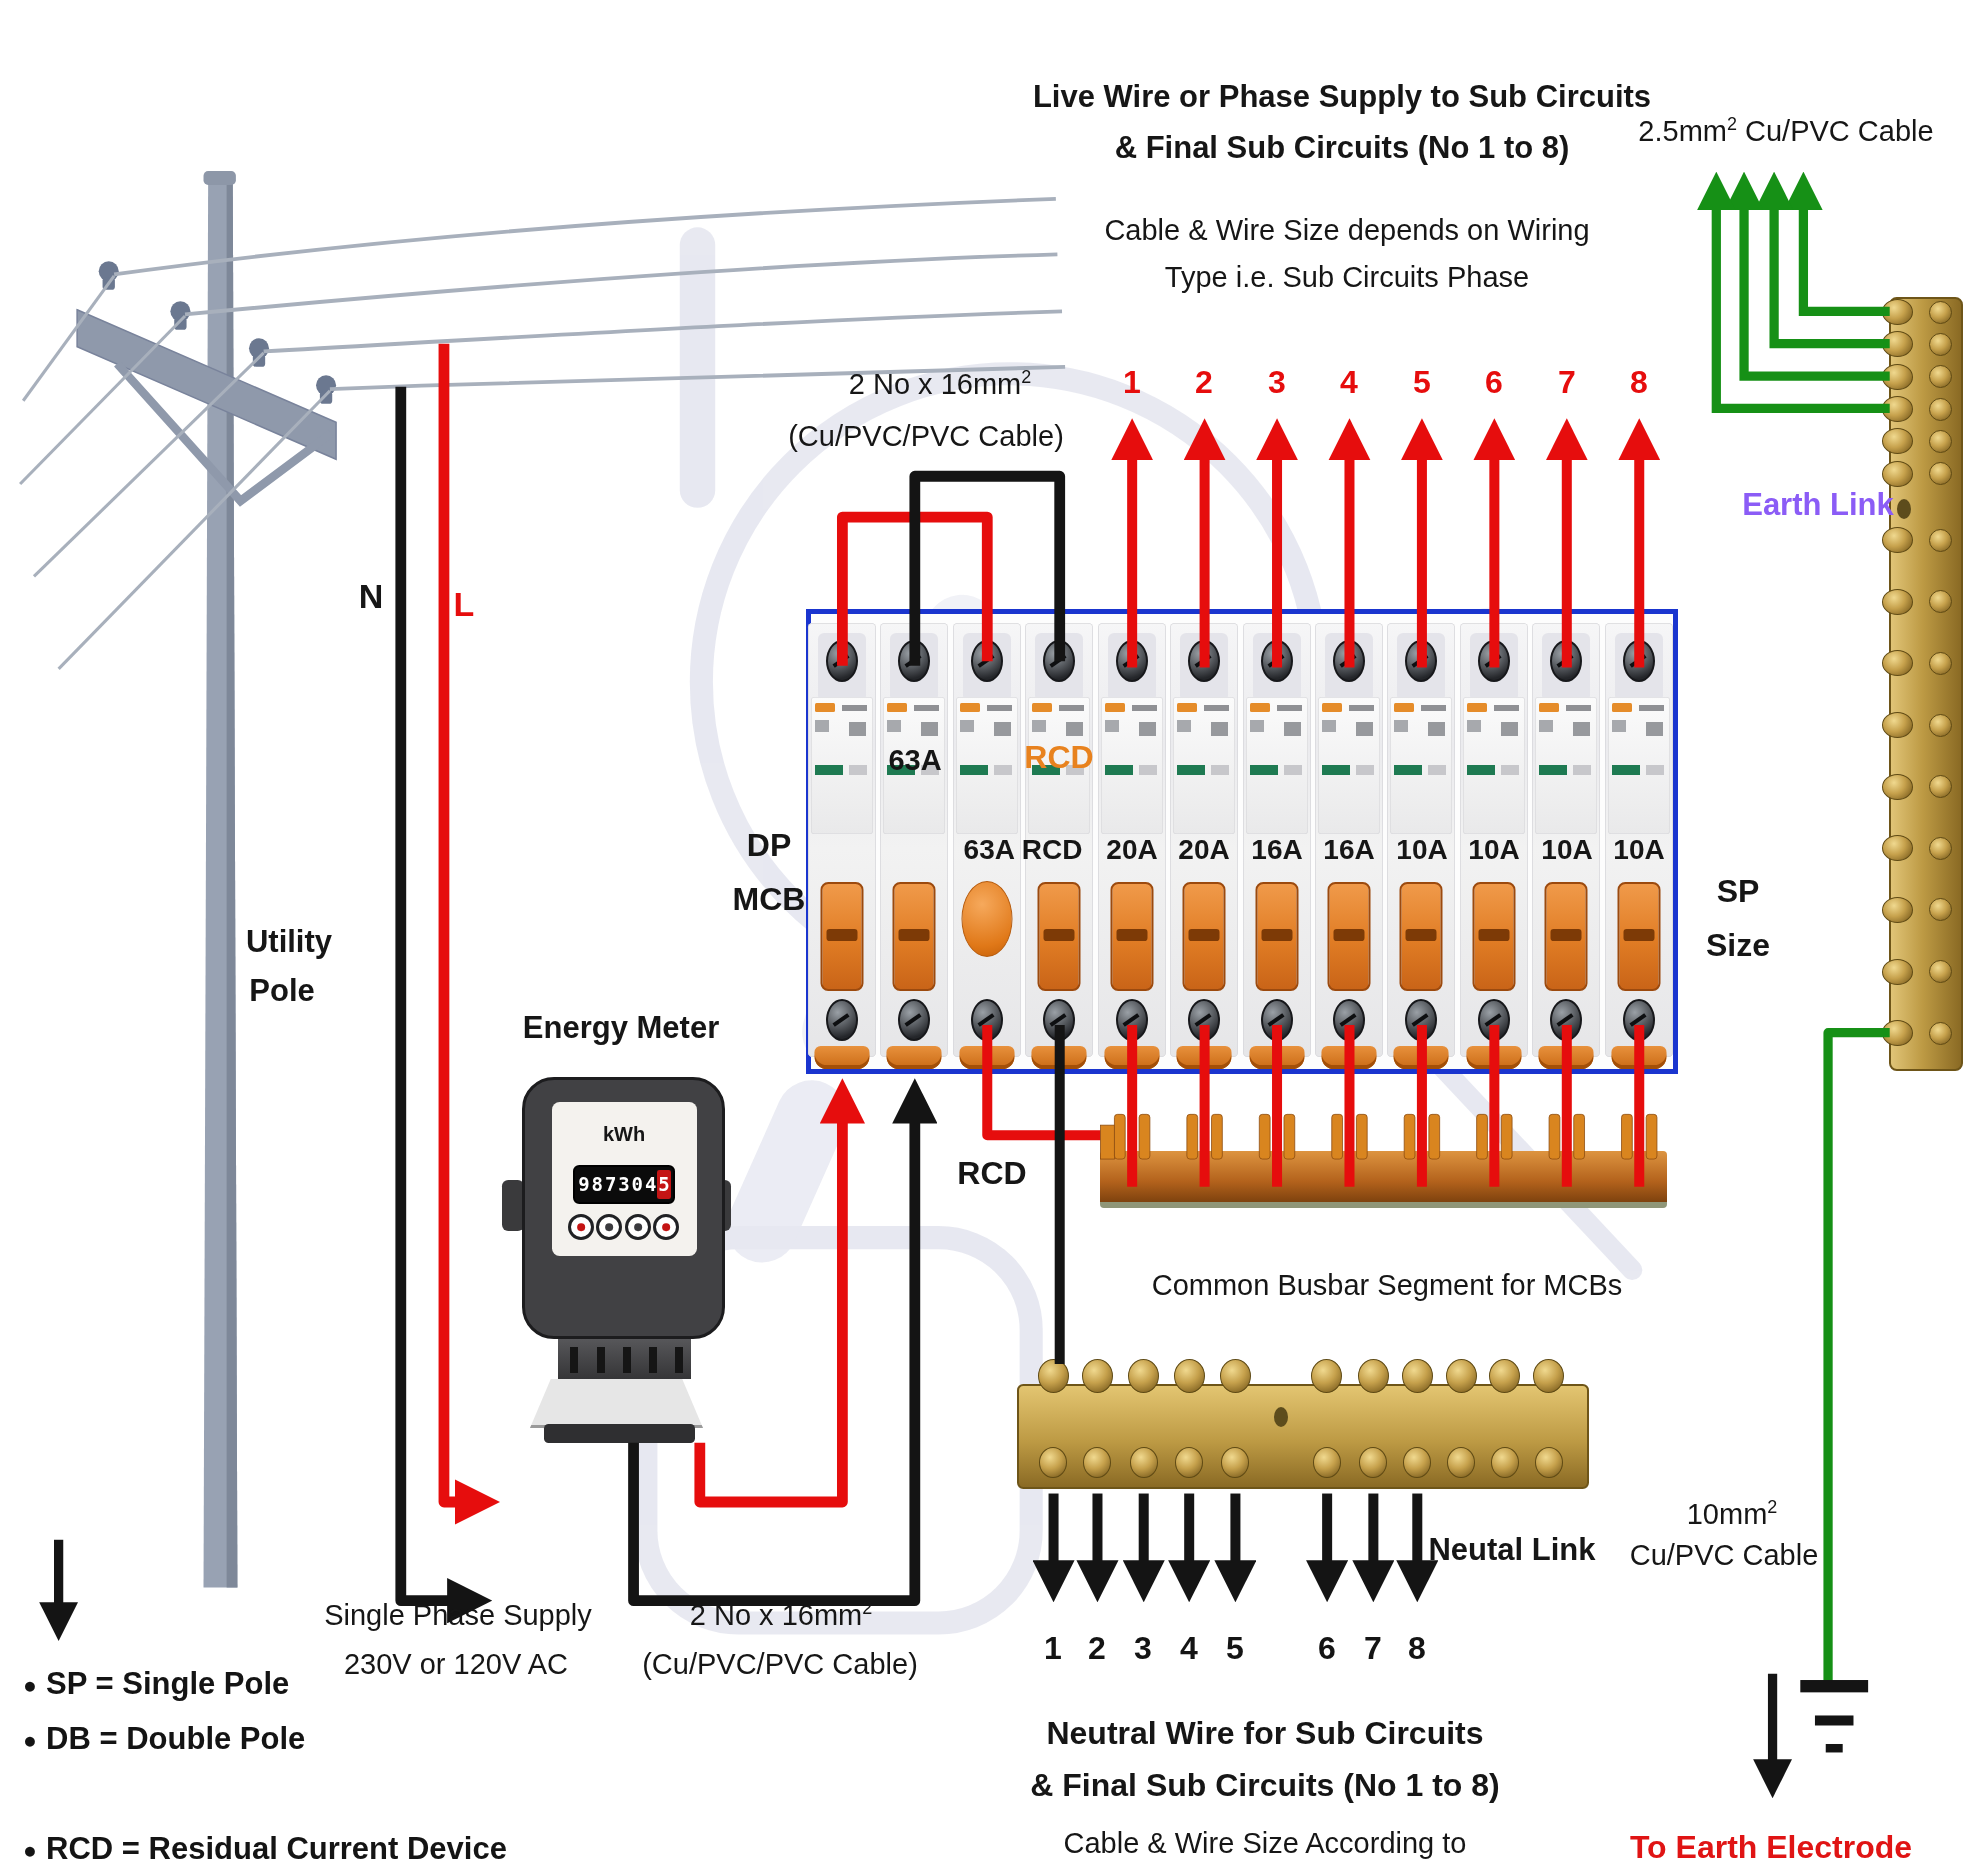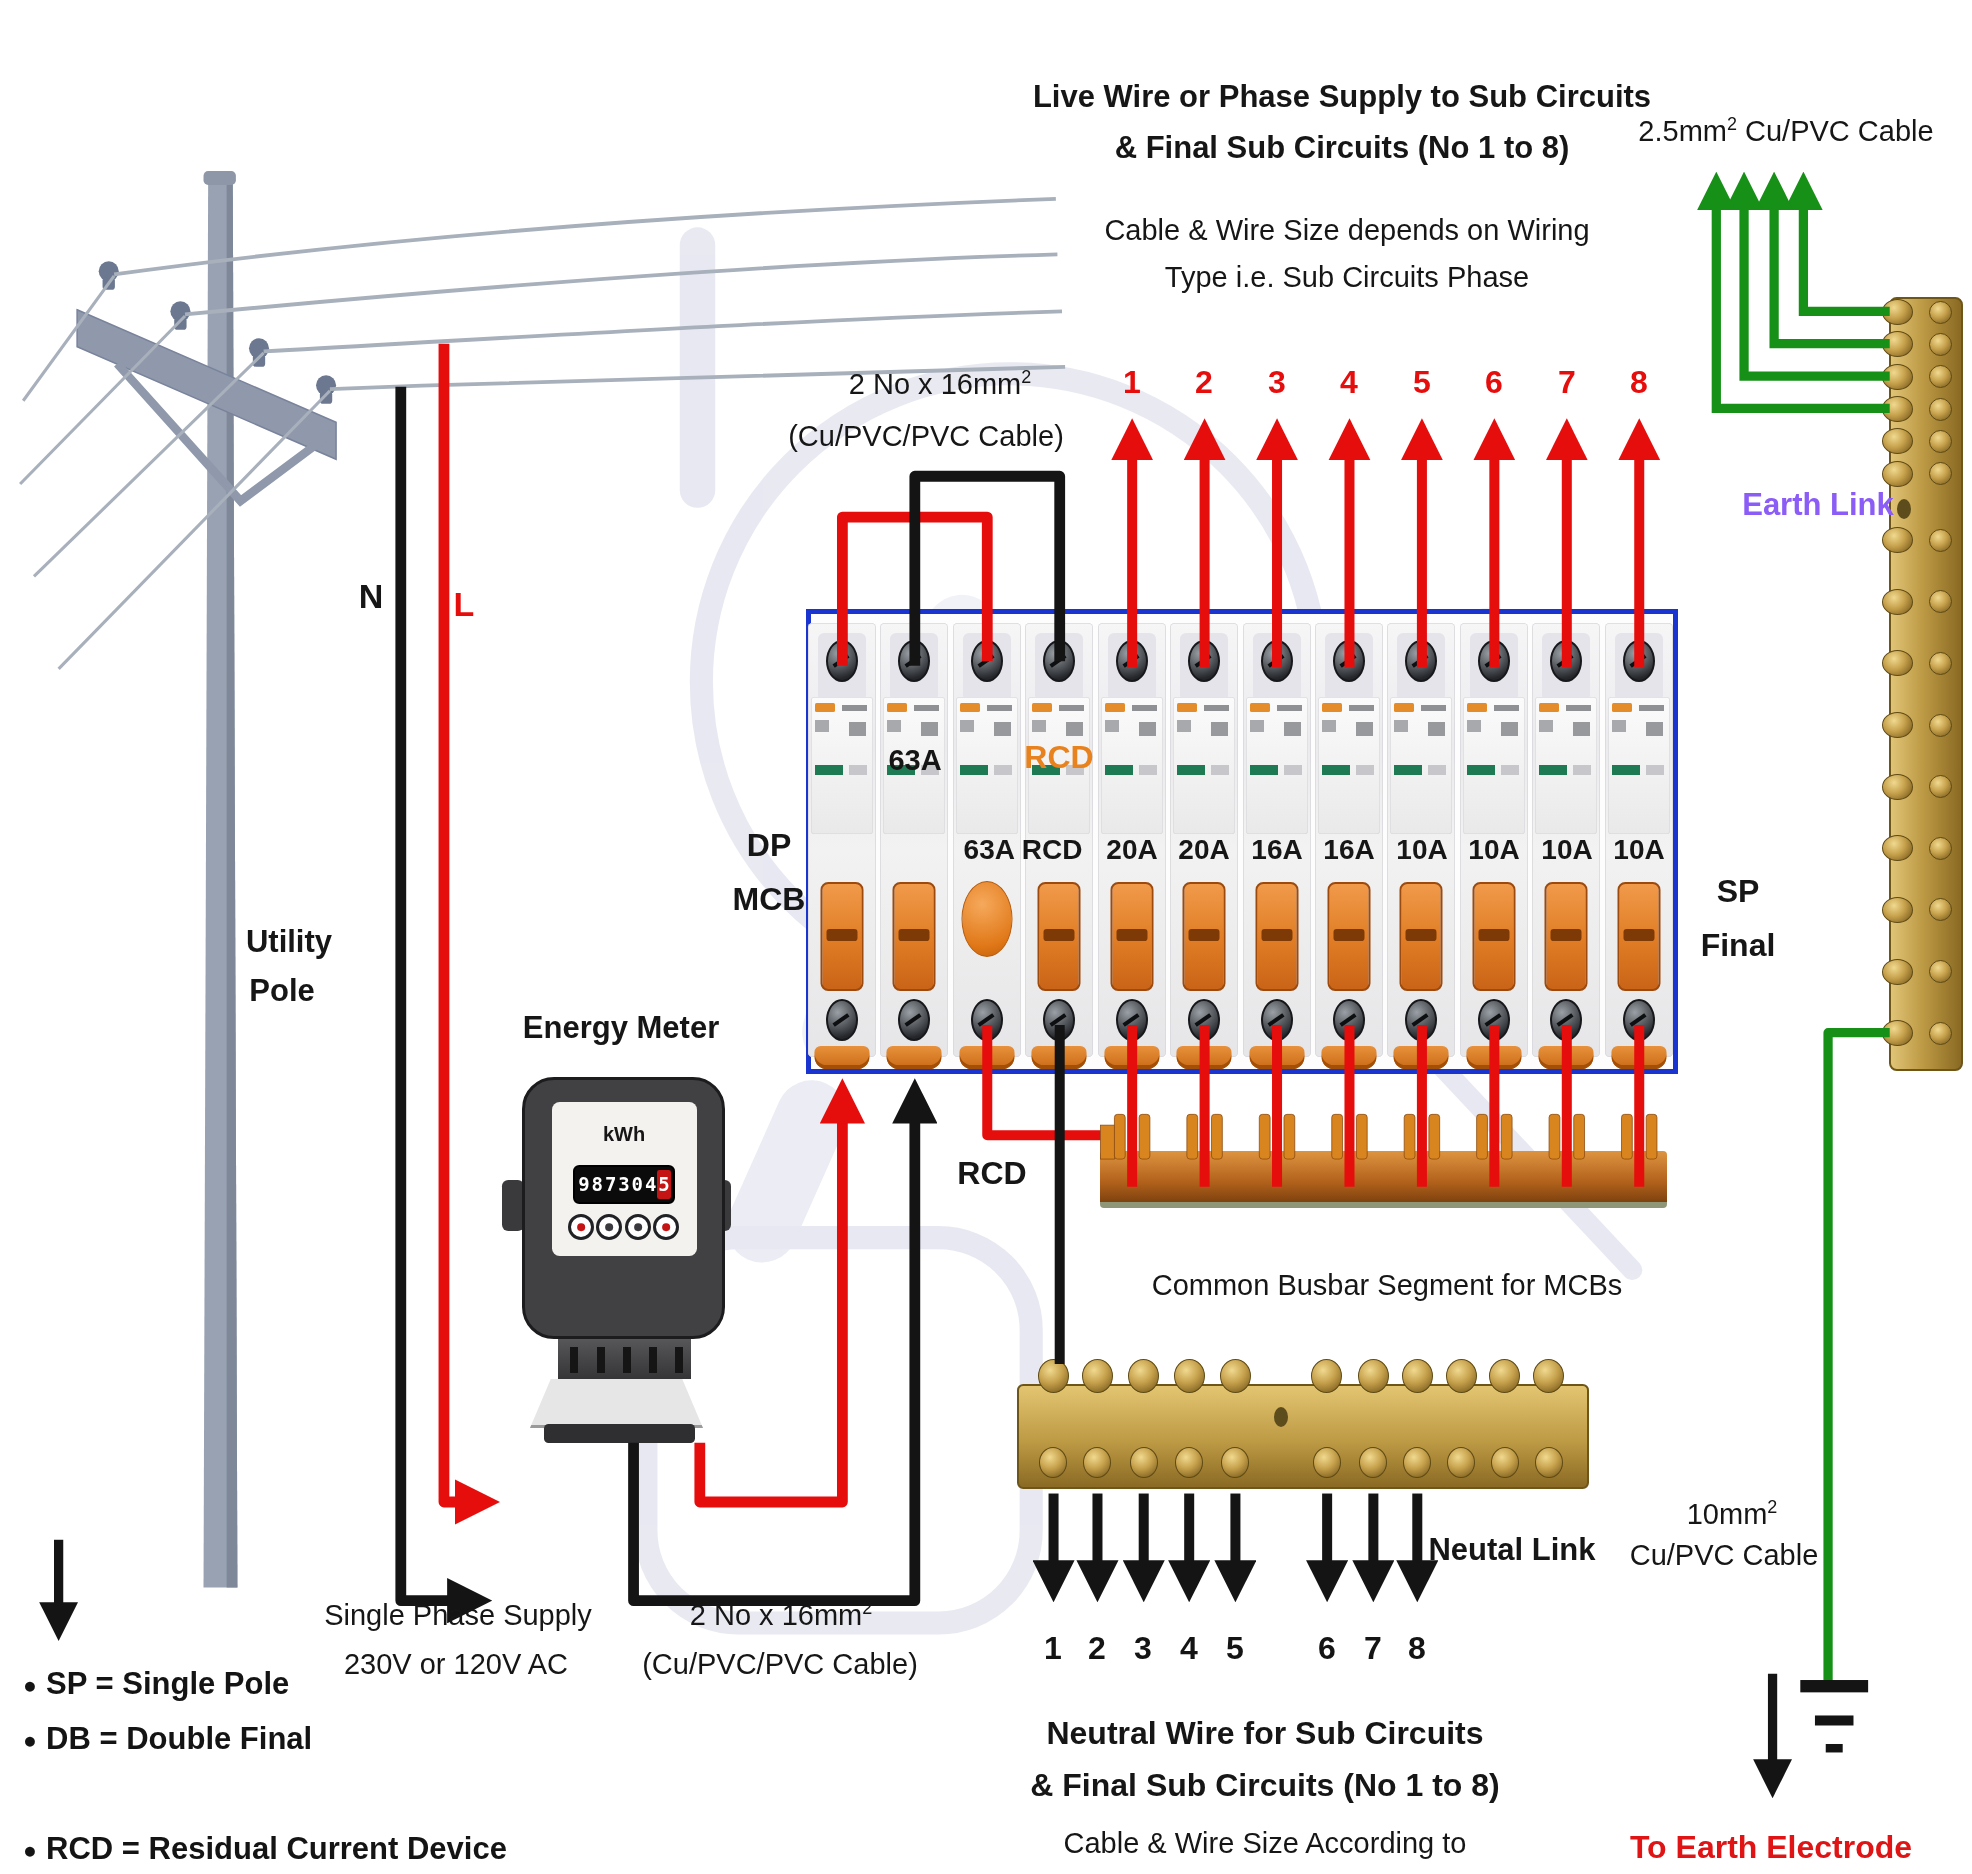--- a/index.html
+++ b/index.html
@@ -147,21 +147,21 @@
   <div class="lbl" style="left:1347px;top:277px;font-size:29px;">Type i.e. Sub Circuits Phase</div>
 
   <div class="lbl" style="left:1786px;top:131px;font-size:29px;text-align:right;"><span>2.5mm</span><sup>2</sup><span> Cu/PVC Cable</span></div>
 
   <div class="lbl" style="left:940px;top:384px;font-size:29px;"><span>2 No x 16mm</span><sup>2</sup></div>
   <div class="lbl" style="left:926px;top:436px;font-size:29px;">(Cu/PVC/PVC Cable)</div>
 
   <div class="lbl b" style="left:769px;top:846px;font-size:32px;">DP</div>
   <div class="lbl b" style="left:769px;top:900px;font-size:32px;">MCB</div>
   <div class="lbl b" style="left:1738px;top:892px;font-size:32px;">SP</div>
-  <div class="lbl b" style="left:1738px;top:946px;font-size:32px;">Final</div>
+  <div class="lbl b" style="left:1738px;top:946px;font-size:32px;">Size</div>
 
   <div class="lbl b" style="left:1818px;top:505px;font-size:31px;color:#8b5cf6;">Earth Link</div>
   <div class="lbl b" style="left:992px;top:1174px;font-size:32px;">RCD</div>
   <div class="lbl" style="left:1387px;top:1285px;font-size:29px;">Common Busbar Segment for MCBs</div>
 
   <div class="lbl b" style="left:621px;top:1028px;font-size:31px;">Energy Meter</div>
   <div class="lbl b" style="left:289px;top:942px;font-size:31px;">Utility</div>
   <div class="lbl b" style="left:282px;top:991px;font-size:31px;">Pole</div>
   <div class="lbl b" style="left:371px;top:597px;font-size:34px;">N</div>
   <div class="lbl b" style="left:464px;top:605px;font-size:34px;color:#e60d0d;">L</div>
@@ -562,16 +562,16 @@
     <div class="dial" style="left: 596px; top: 1214px;">
       <i style="background: rgb(58, 58, 62);"></i>
     </div>
     <div class="dial" style="left: 625px; top: 1214px;">
       <i style="background: rgb(58, 58, 62);"></i>
     </div>
     <div class="dial" style="left: 653px; top: 1214px;">
       <i style="background: rgb(196, 20, 20);"></i>
     </div>
     <div class="legend-row" style="top: 1684px;"><span class="bullet">●</span><span>SP = Single Pole</span></div>
-    <div class="legend-row" style="top: 1739px;"><span class="bullet">●</span><span>DB = Double Final</span></div>
+    <div class="legend-row" style="top: 1739px;"><span class="bullet">●</span><span>DB = Double Pole</span></div>
     <div class="legend-row" style="top: 1849px;"><span class="bullet">●</span><span>RCD = Residual Current Device</span></div>
   </div>
 
 
 </body></html>

